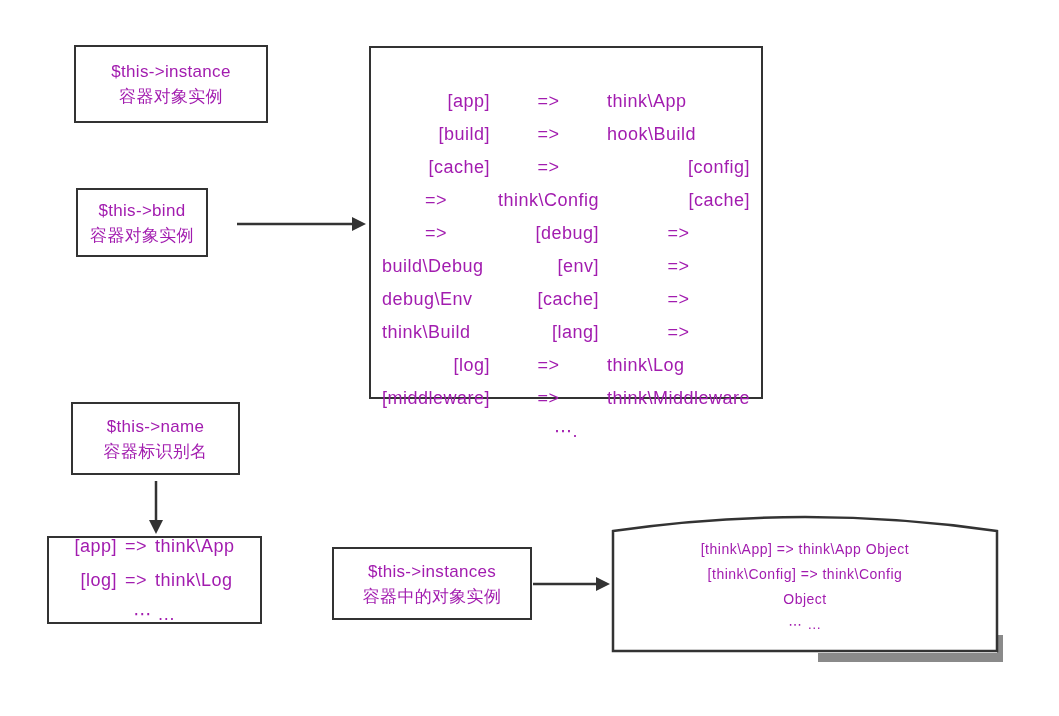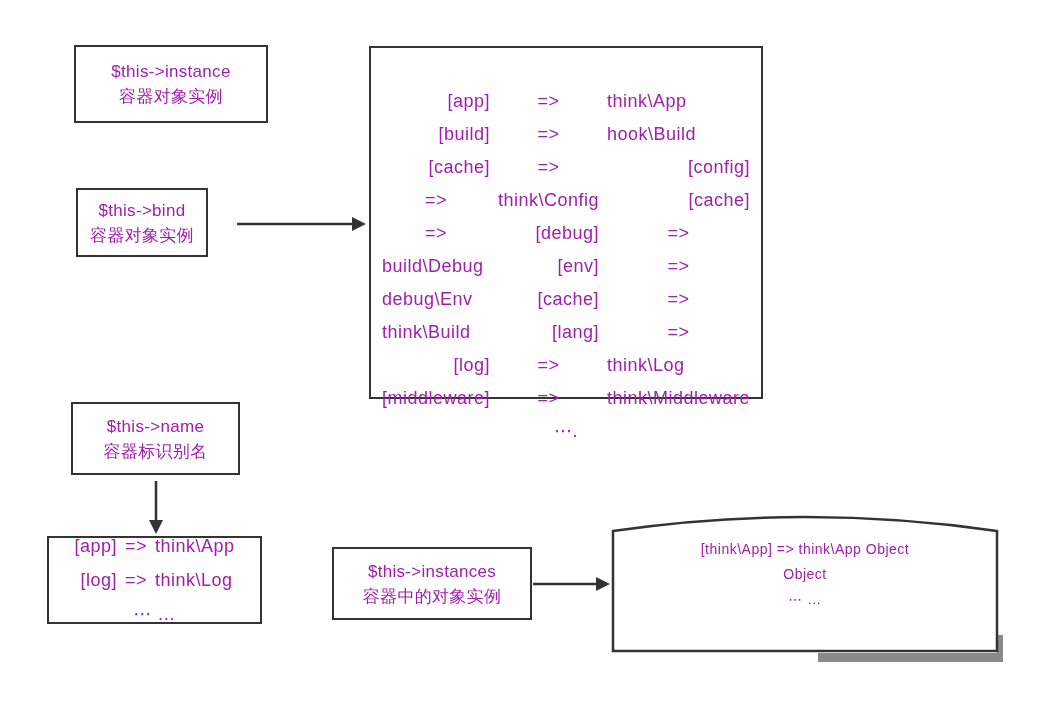--- a/index.html
+++ b/index.html
@@ -168,17 +168,18 @@
     </div>
   </div>
 
   <div class="node label-node" id="instances-box">
     <div>$this-&gt;instances</div>
     <div>容器中的对象实例</div>
   </div>
 
   <div id="objmap-text">
     <div>[think\App] =&gt; think\App Object</div>
+    <div>[think\Config] =&gt; think\Config</div>
     <div>Object</div>
     <div>⋯ …</div>
   </div>
 
 </div>
 
 </body></html>

